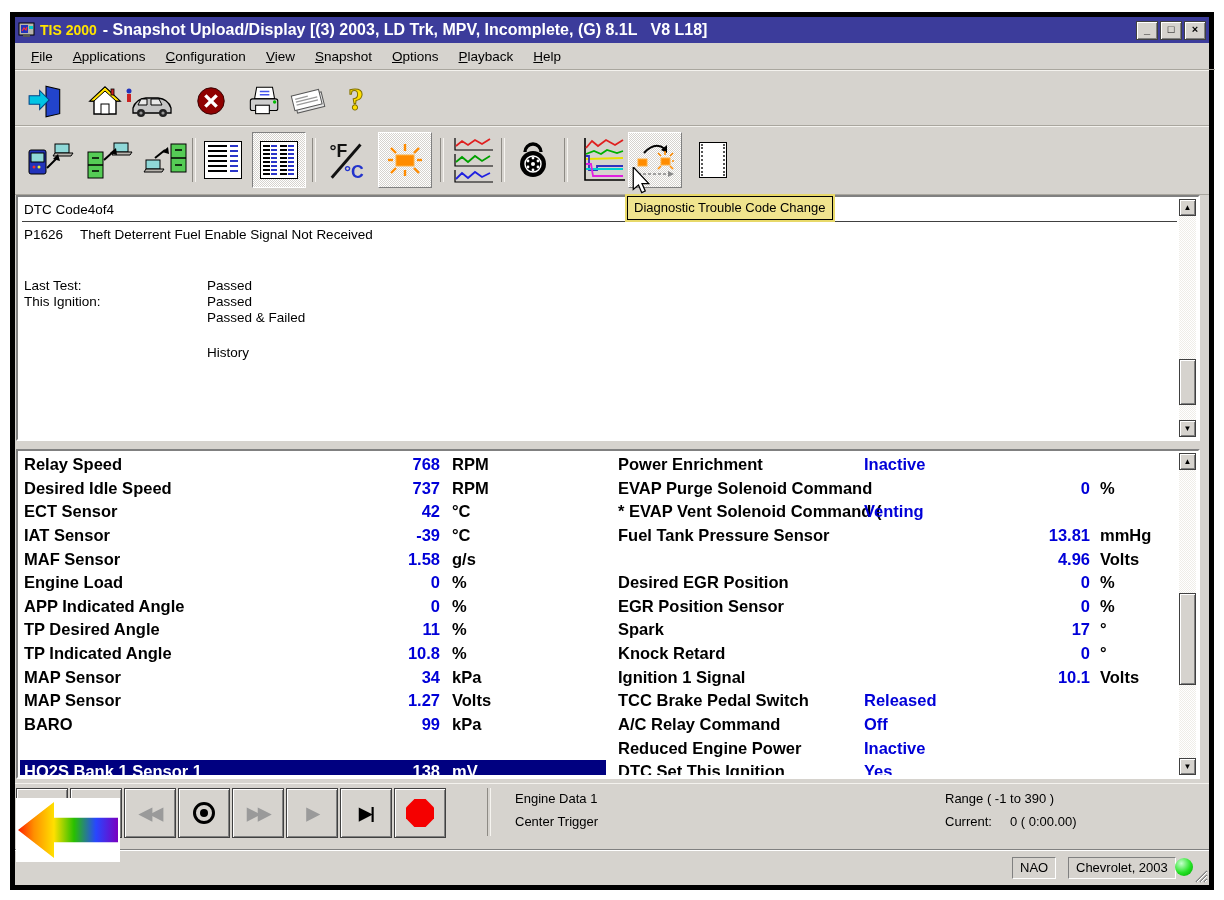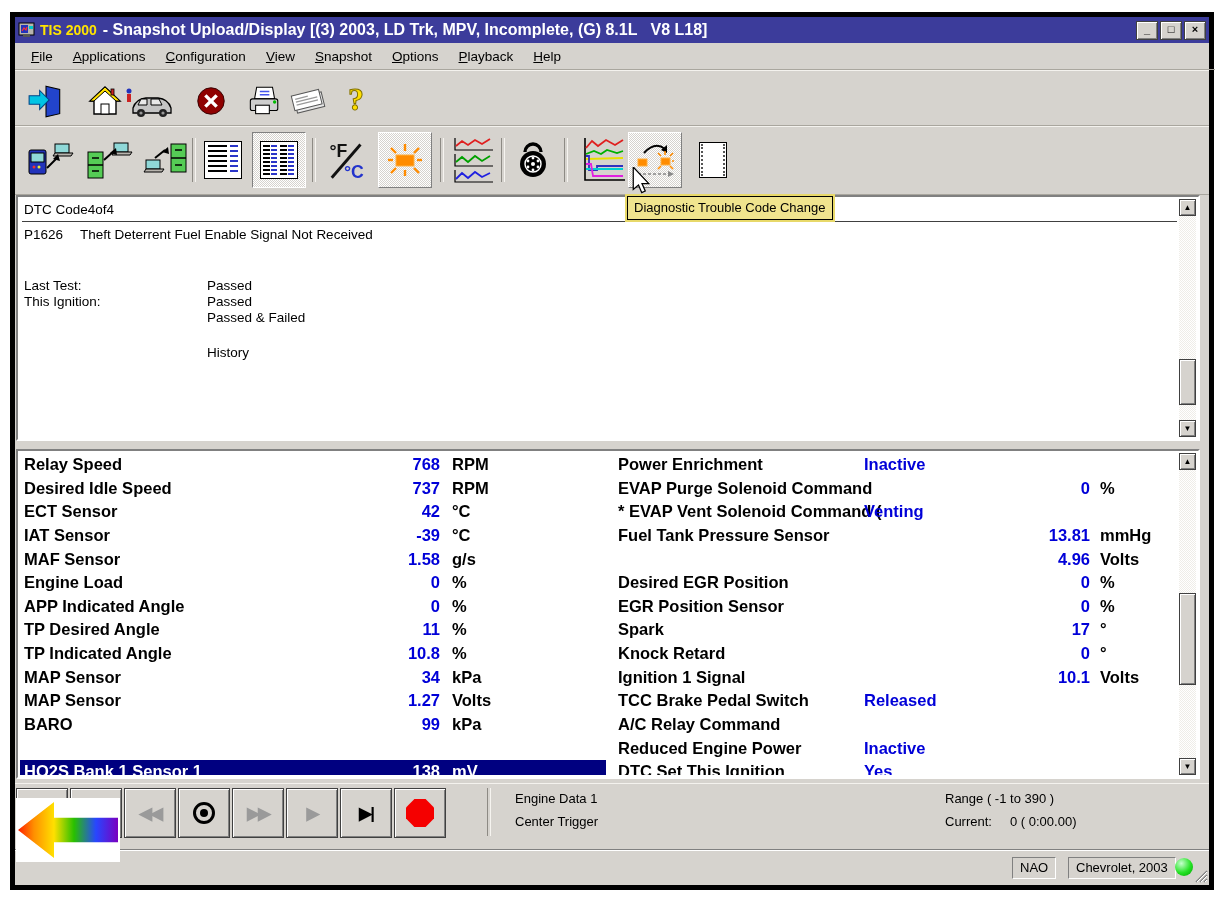--- a/index.html
+++ b/index.html
@@ -515,20 +515,21 @@
           <span class="dval num">10.1</span>
           <span class="dunit">Volts</span>
         </div>
         <div class="drow right" style="top: 236.4px;">
           <span class="dlab">TCC Brake Pedal Switch</span>
           <span class="dval txt">Released</span>
           <span class="dunit"></span>
         </div>
         <div class="drow right" style="top: 260.04px;">
           <span class="dlab">A/C Relay Command</span>
+          <span class="dval txt">Off</span>
           <span class="dunit"></span>
         </div>
         <div class="drow right" style="top: 283.68px;">
           <span class="dlab">Reduced Engine Power</span>
           <span class="dval txt">Inactive</span>
           <span class="dunit"></span>
         </div>
         <div class="drow right" style="top: 307.32px;">
           <span class="dlab">DTC Set This Ignition</span>
           <span class="dval txt">Yes</span>

